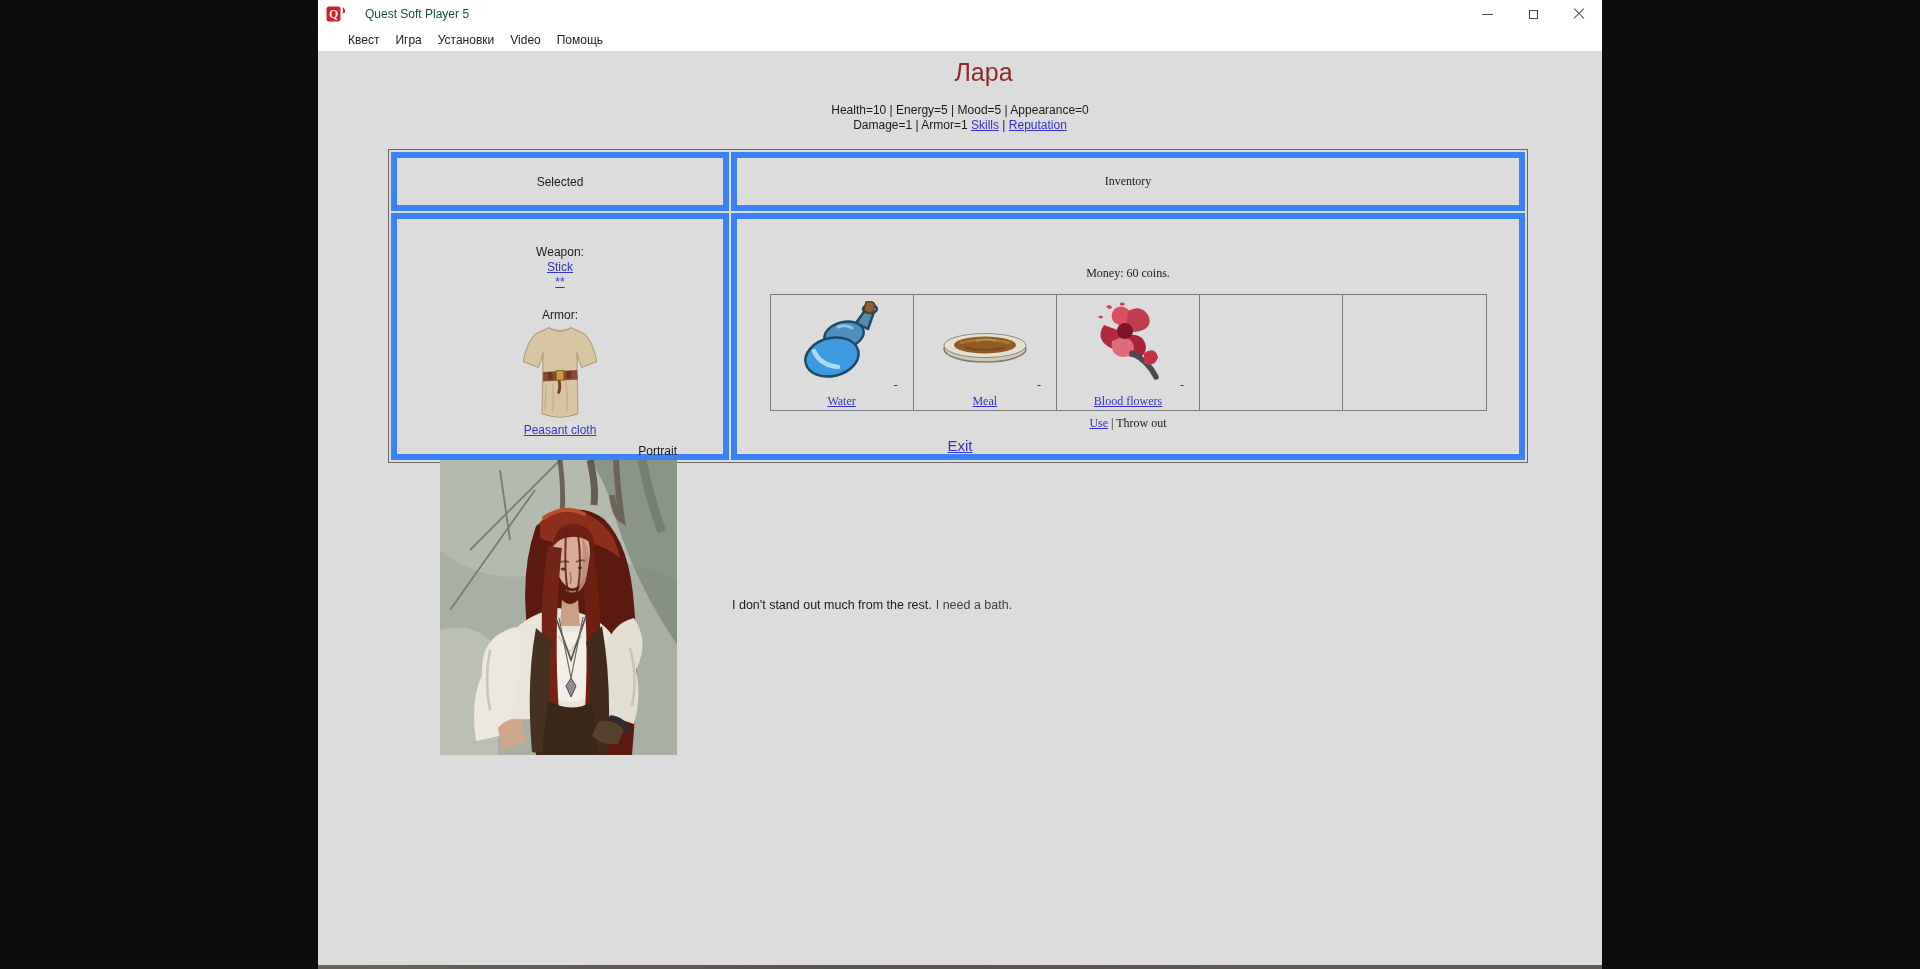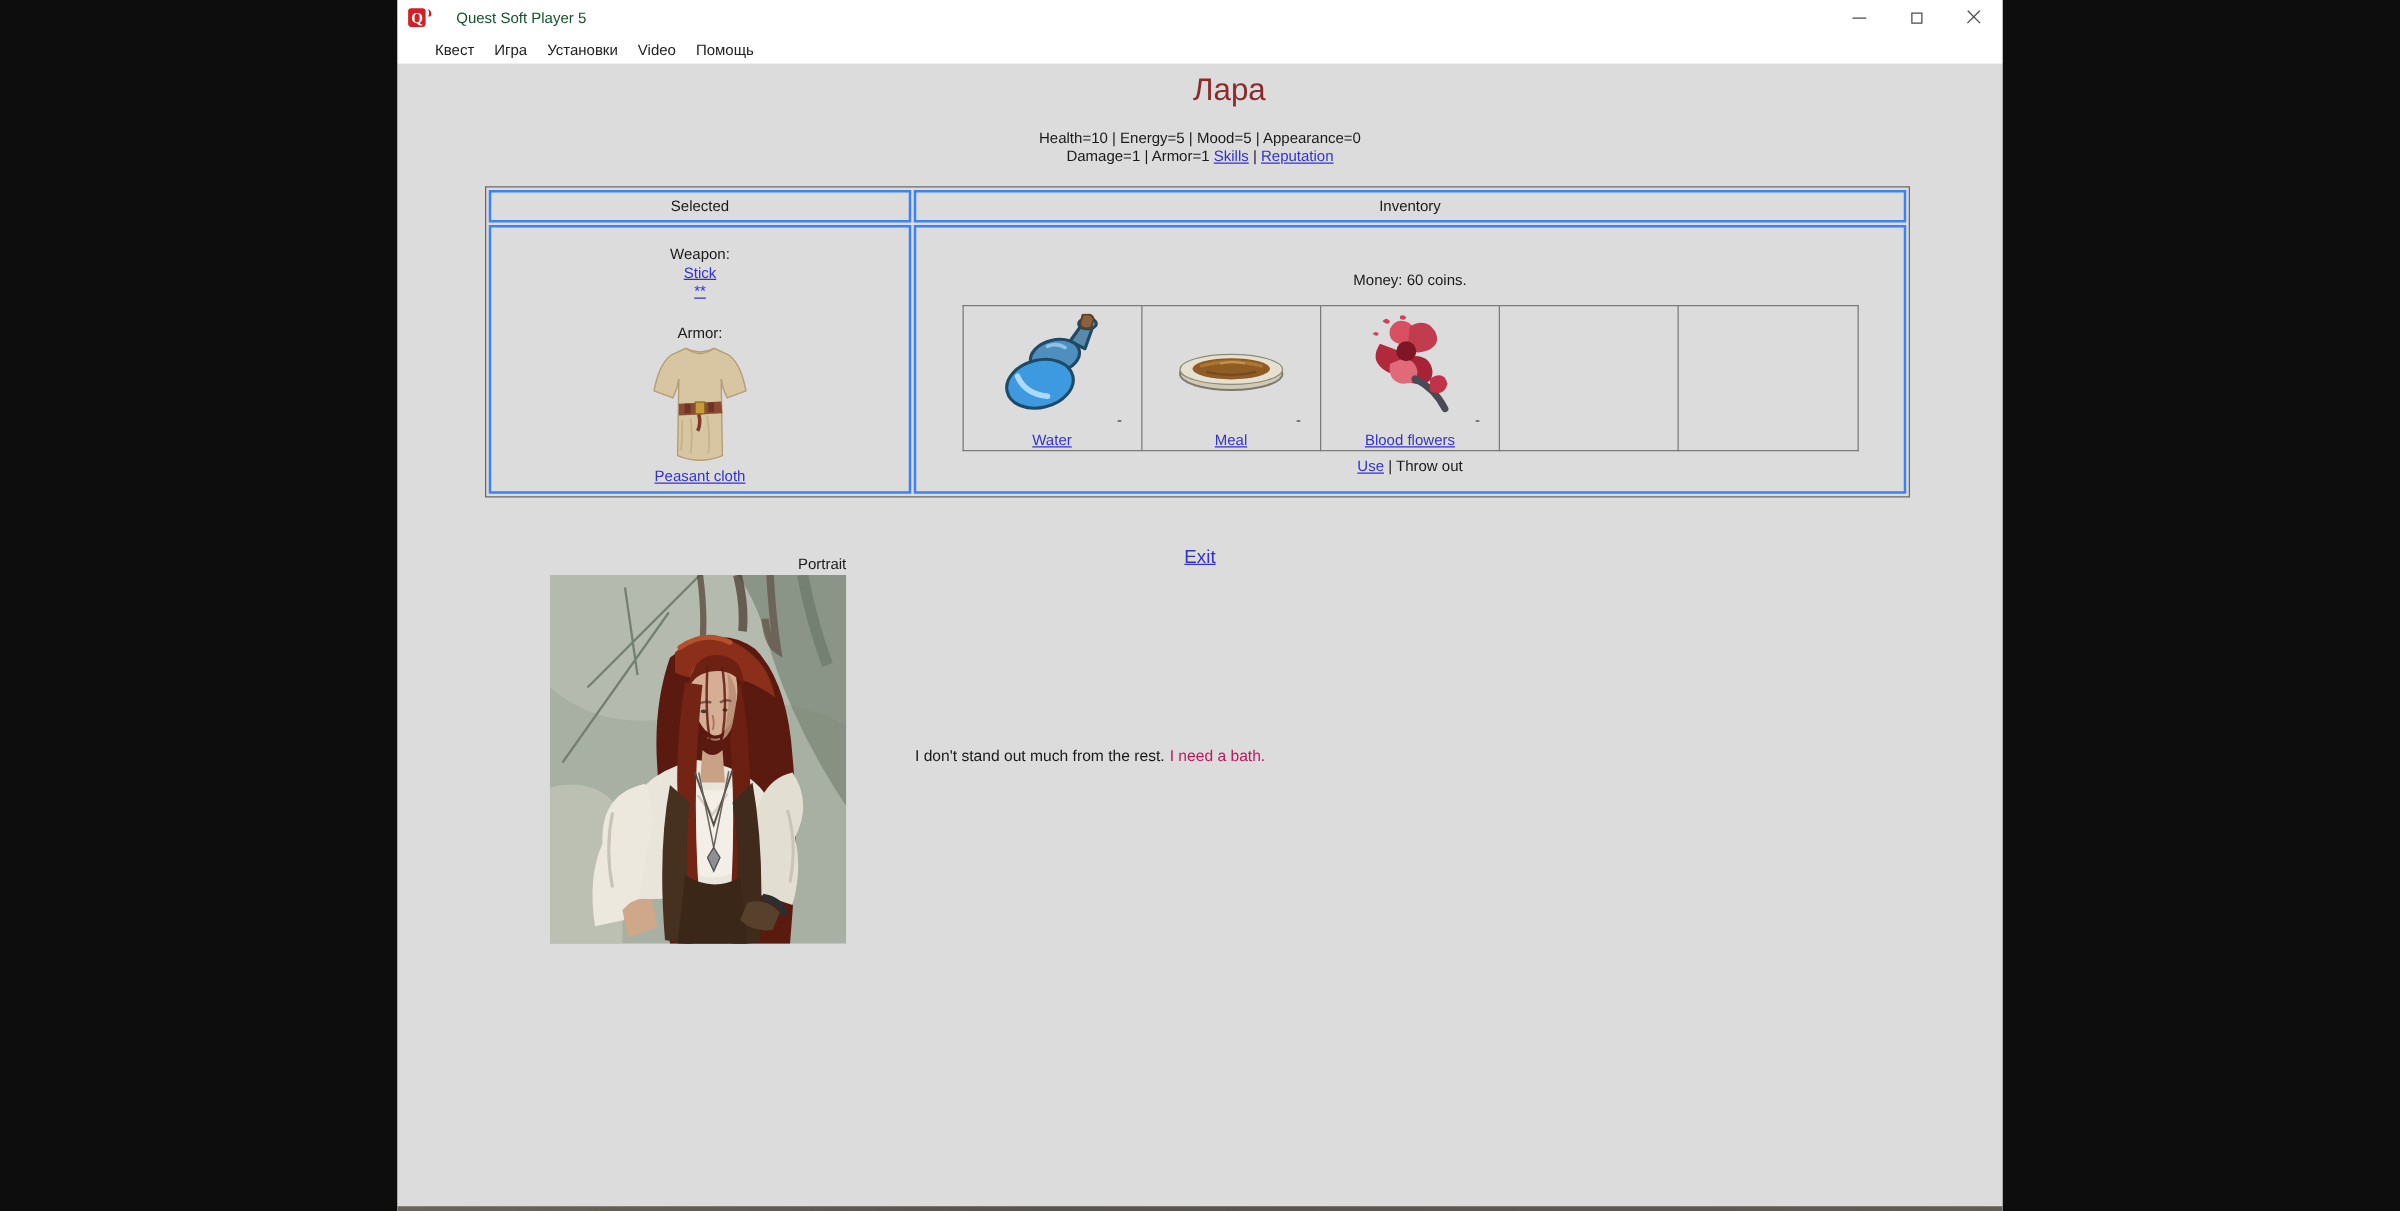--- a/index.html
+++ b/index.html
@@ -34,25 +34,25 @@
   .page-title { position:absolute; top:7px; left:0; right:0; text-align:center;
                 font-size:25px; font-weight:500; color:#8b2a2a;margin-left:47px; }
   .stats-line { position:absolute; left:0; right:0; text-align:center; font-size:12px;
                 color:#1a1a1a; line-height:15px; }
   .stats-1 { top:52px; }
   .stats-2 { top:67px;text-align:center; }
 
   
   .panel-table { position:absolute; left:70px; top:98px; border-collapse:separate;
                  border-spacing:2px; border:1px solid #686868; }
-  .panel-table td { border:2px solid #3b82f6; padding:4px; }
+  .panel-table td { border:6px solid #3b82f6; padding:16px; }
   .hdr-td { height:14px; text-align:center; font-size:12px; color:#1a1a1a; }
   .body-td { height:163px; vertical-align:top; }
   .sel-td { width:338px; }
-  .inv-td { width:794px; }
+  .inv-td { width:794px;font-family:Liberation Serif, serif; }
 
   .sel-flow { padding-top:10px; text-align:center; font-size:12px; line-height:15px; color:#1a1a1a; }
   .armor-label { margin-top:18px; }
   .armor-art { width:92px; height:98px; margin:0 auto; }
   .armor-link-row { margin-top:2px; }
 
   .inv-flow { padding-top:31px; text-align:center; font-size:12px; color:#1a1a1a; }
   .inv-grid { border-collapse:collapse; margin:13px auto 0; table-layout:fixed; width:717px; }
   .inv-grid td { width:143px; height:116px; border:1px solid #7a7a7a; padding:0;
                  position:relative; vertical-align:top; cursor:pointer; }
@@ -262,18 +262,18 @@
         <path d="M116 158 L131 200 L146 156" stroke="#55504a" stroke-width="1.6" fill="none"></path>
         <path d="M119 158 L131 218 L143 157" stroke="#6a655e" stroke-width="1.2" fill="none"></path>
         <path d="M131 218 l5 8 -5 11 -5 -11z" fill="#8f8f94" stroke="#4a4a4e" stroke-width="1"></path>
         <path d="M158 262 q16 -4 26 8 l-6 14 q-16 2 -26 -8z" fill="#57402c"></path>
         <path d="M170 258 q14 2 18 14" stroke="#2e2e30" stroke-width="6" fill="none"></path>
         <path d="M58 268 q10 -12 24 -8 l4 22 -24 8z" fill="#cfa78a"></path>
       </svg>
     </div>
 
     <div class="story-text">
-      <span>I don't stand out much from the rest.</span><span class="story-red" style="color: #be185d;">I need a bath.</span>
+      <span>I don't stand out much from the rest.</span><span class="story-red" style="color: #404040;">I need a bath.</span>
     </div>
   </div>
 
   <div class="bottom-strip"></div>
 </div>
 
 </body></html>

